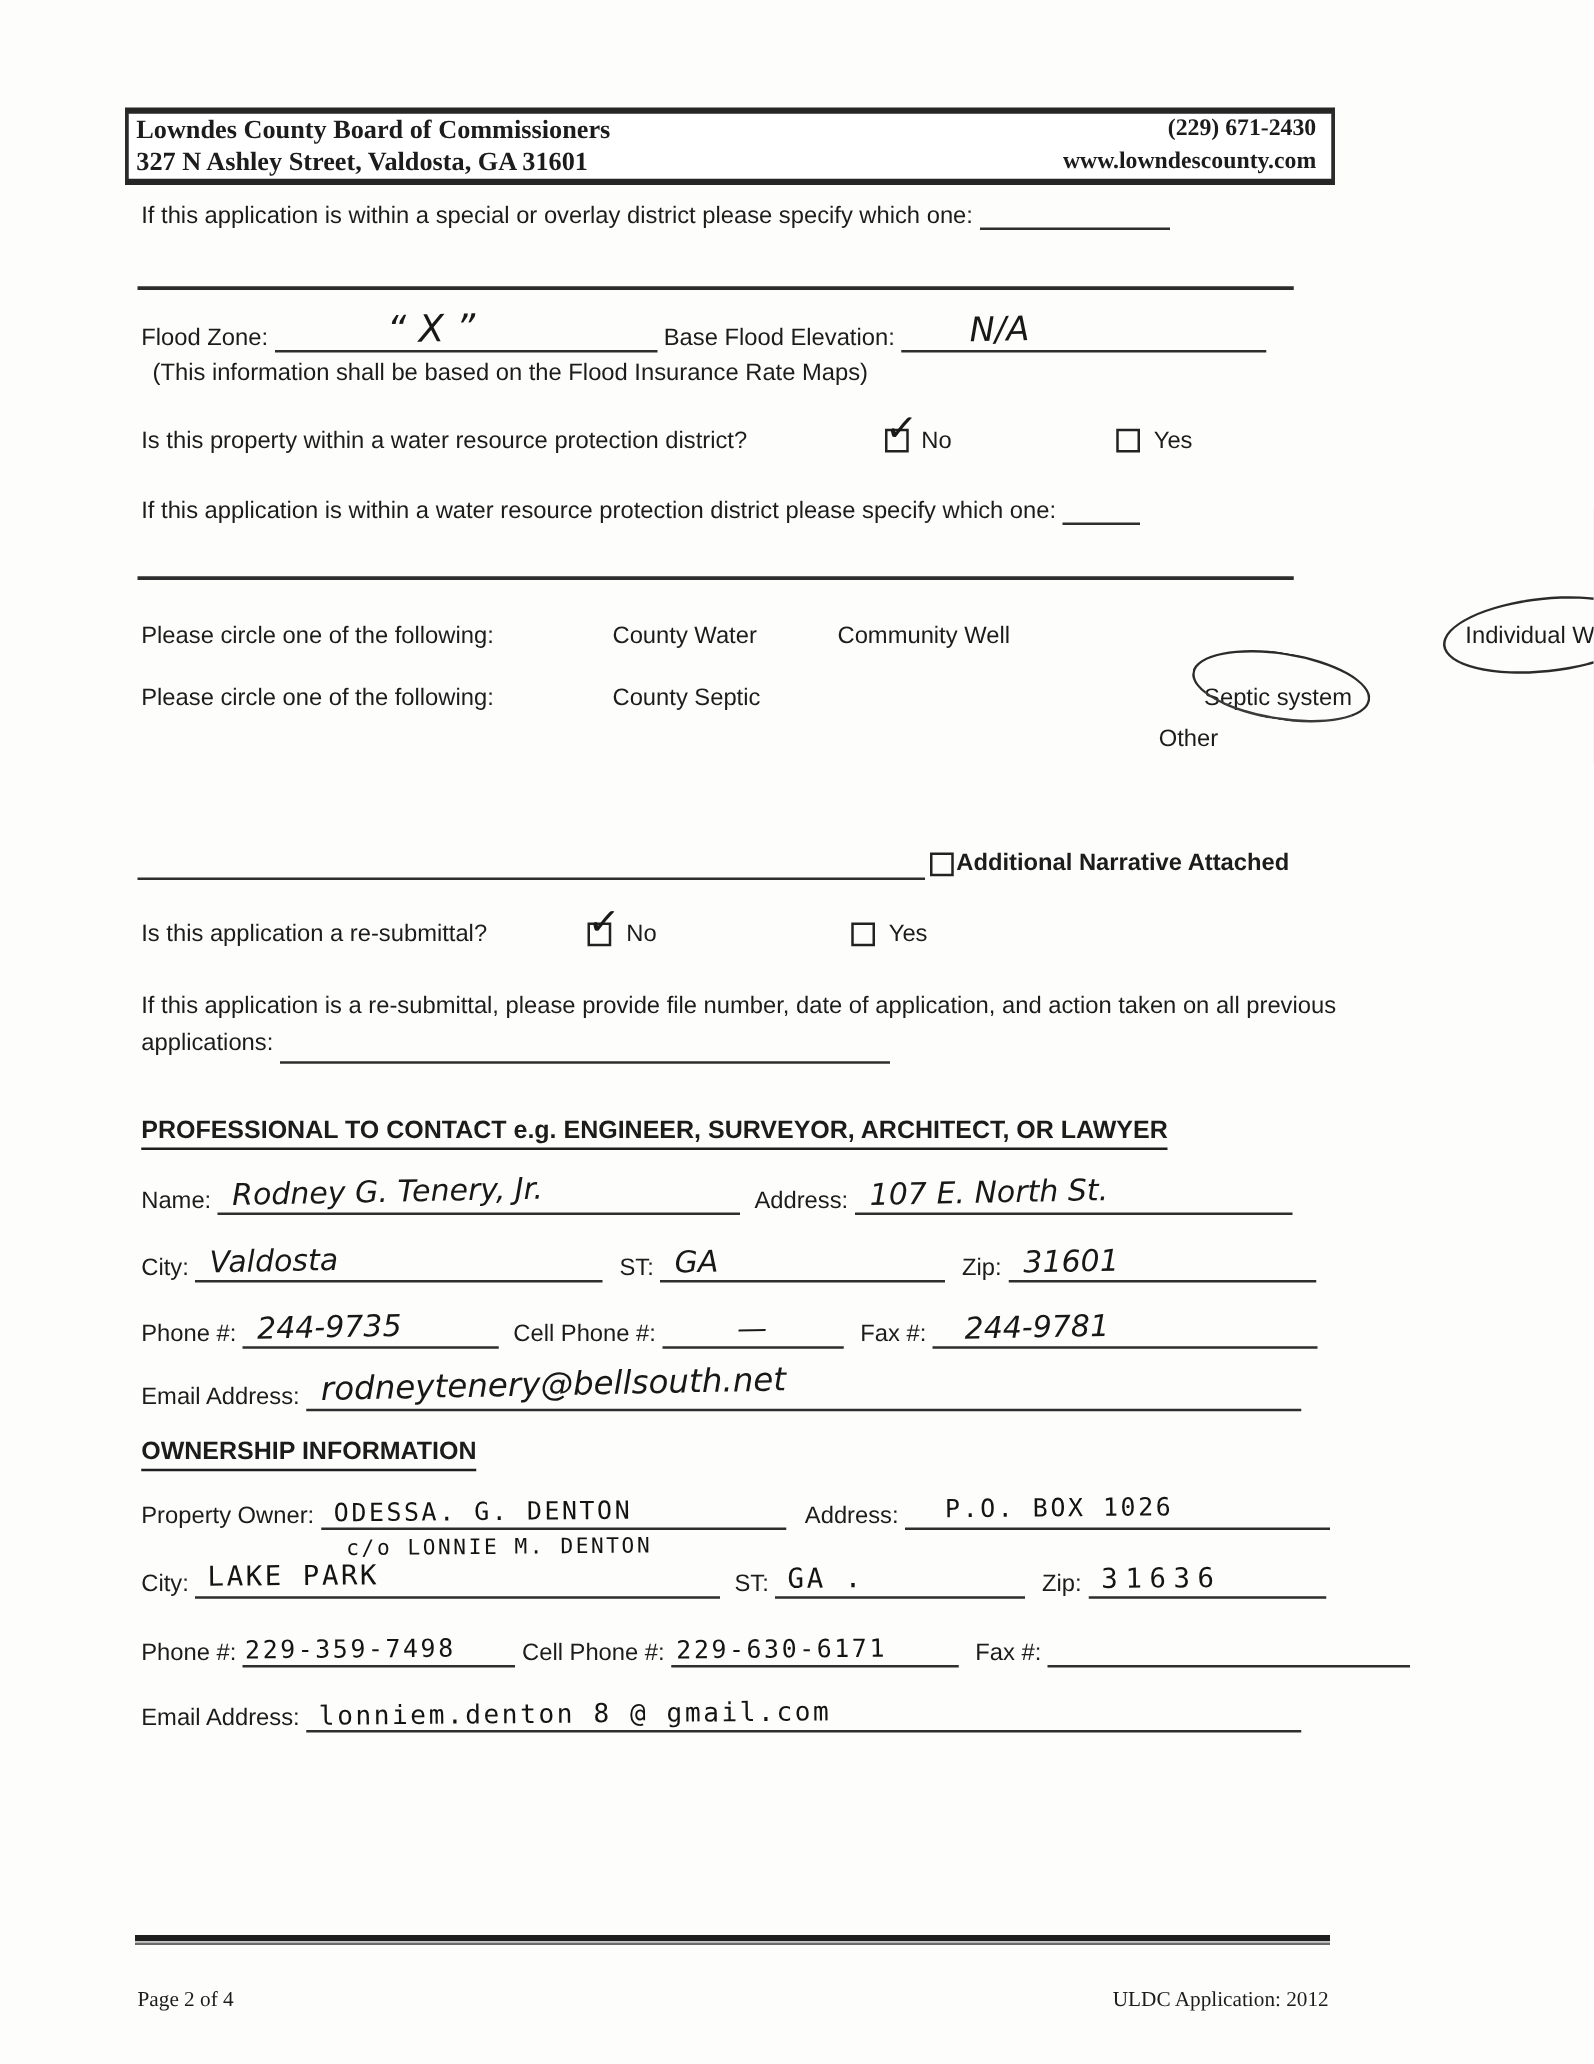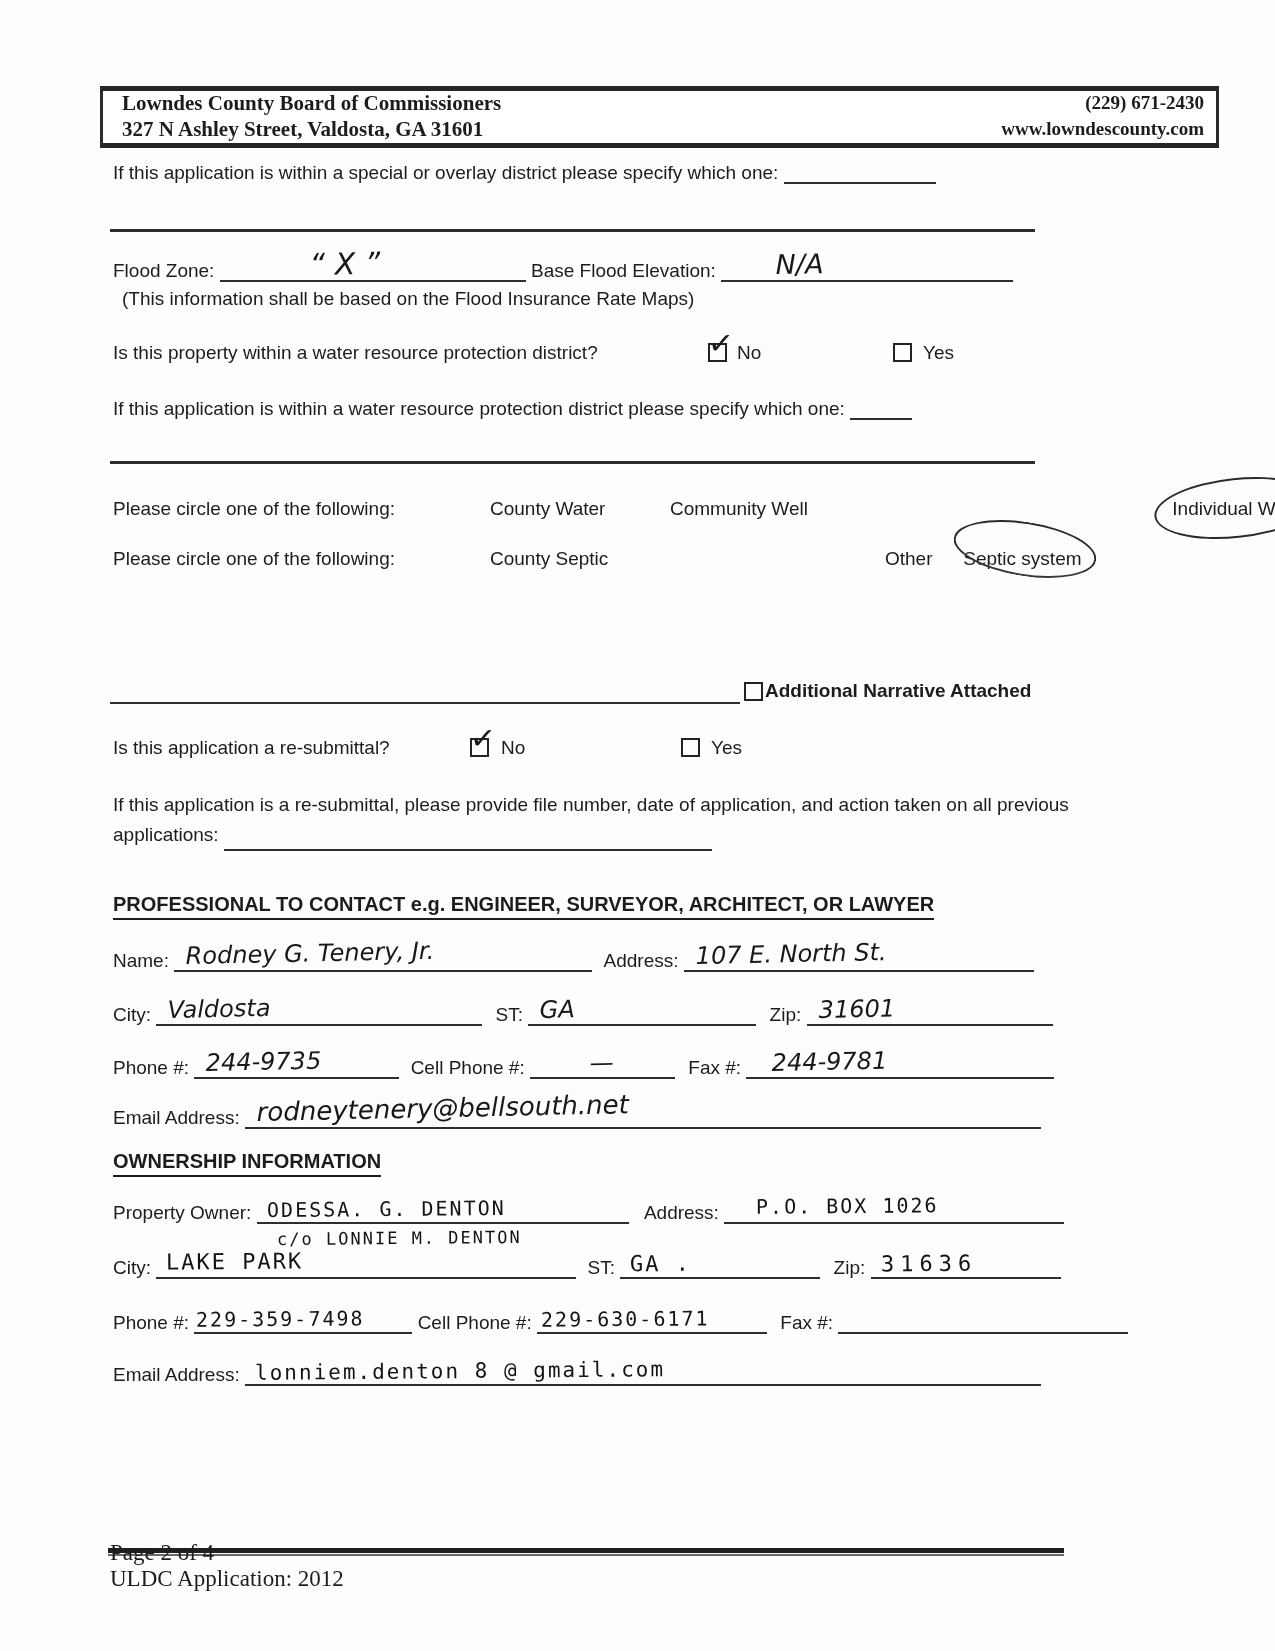--- a/index.html
+++ b/index.html
@@ -5,26 +5,26 @@
   * { margin:0; padding:0; box-sizing:border-box; }
   html,body { background:#e9e9e9; }
   .page {
     position:relative; width:1275px; height:1651px; margin:0 auto;
     background:#fdfdfc; color:#1c1c1c;
     font-family:"Liberation Sans", sans-serif; font-size:19px;
     overflow:hidden;
   }
   
   .header-box{
-    position:absolute; left:100px; top:86px; width:1119px; height:62px;
+    position:absolute; left:100px; top:86px; width:968px; height:62px;
     border-left:3px solid #2b2b2b; border-right:3px solid #2b2b2b;
     border-top:5px solid #262626; border-bottom:5px solid #262626;
     background:#fff;
     display:flex; justify-content:space-between; align-items:center;
-    padding:2px 12px 4px 19px;
+    padding:2px 12px 4px 6px;
     font-family:"Liberation Serif", serif; font-weight:bold;
   }
   .header-left div{ font-size:21px; line-height:1.25; }
   .header-right{ text-align:right; }
   .header-right div{ font-size:19px; line-height:1.35; }
   
   .row{ position:absolute; left:113px; white-space:nowrap; }
   .lbl{ display:inline-block; }
   .fill{ display:inline-block; border-bottom:2px solid #2e2e2e; height:24px; vertical-align:bottom; position:relative; }
   .hline{ position:absolute; border-top:3px solid #2d2d2d; height:0; }
@@ -56,23 +56,23 @@
   
   .sec-heading{
     position:absolute; left:113px; font-weight:bold; font-size:20px;
     border-bottom:2.5px solid #1e1e1e; padding-bottom:2px; white-space:nowrap;
   }
   
   .para{ position:absolute; left:113px; width:958px; white-space:normal; line-height:1.6; }
   
   .footer-rule{ position:absolute; left:108px; width:956px; height:8px;
     border-top:5px solid #1f1f1f; border-bottom:2px solid #6a6a6a; }
-  .footer-row{ position:absolute; left:110px; top:1540px; width:953px;
+  .footer-row{ position:absolute; left:110px; top:1590px; width:953px;
     display:flex; justify-content:space-between;
-    font-family:"Liberation Serif", serif; font-size:23px;flex-direction:column; }
+    font-family:"Liberation Serif", serif; font-size:17px; }
   .zip-spaced{ letter-spacing:6px; }
 </style>
 </head>
 <body>
 
 <div class="page">
 
   <div class="header-box">
     <div class="header-left">
       <div>Lowndes County Board of Commissioners</div>
@@ -130,21 +130,21 @@
     </span>
   </div>
 
   <div class="row" style="top:548px; width:960px;">
     <span class="lbl">Please circle one of the following:</span>
     <span class="opt-label" style="left:377px;">County Septic</span>
     <span class="opt-label circled circ-septic" style="left:563px;">
       <span>Septic system</span>
       <span class="ellipse"></span>
     </span>
-    <span class="opt-label" style="left:772px;">Other</span>
+    <span class="opt-label" style="left:814px;margin-top:33px;">Other</span>
   </div>
 
 
   <div class="row" style="top:680px; width:960px;font-weight:bold;">
     <span class="fill" style="width:630px; margin-left:-3px;"></span>
     <span class="cb" style="left:631px; top:2px;"></span>
     <span class="opt-label" style="left:652px;">Additional Narrative Attached</span>
   </div>
 
   <div class="row" style="top:737px; width:930px;">

